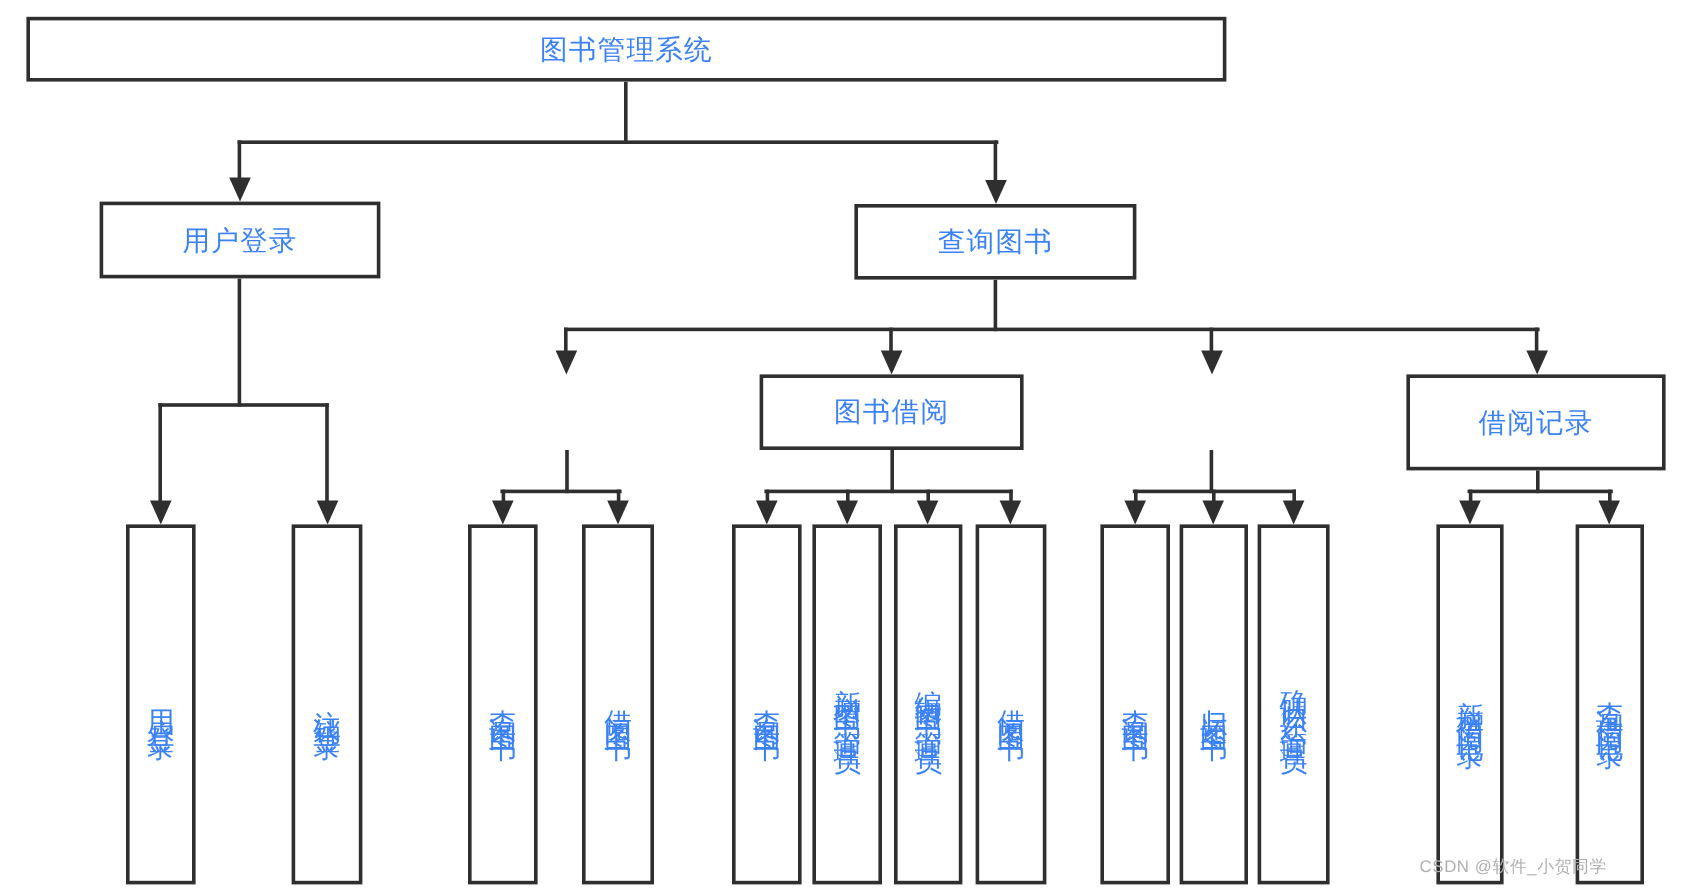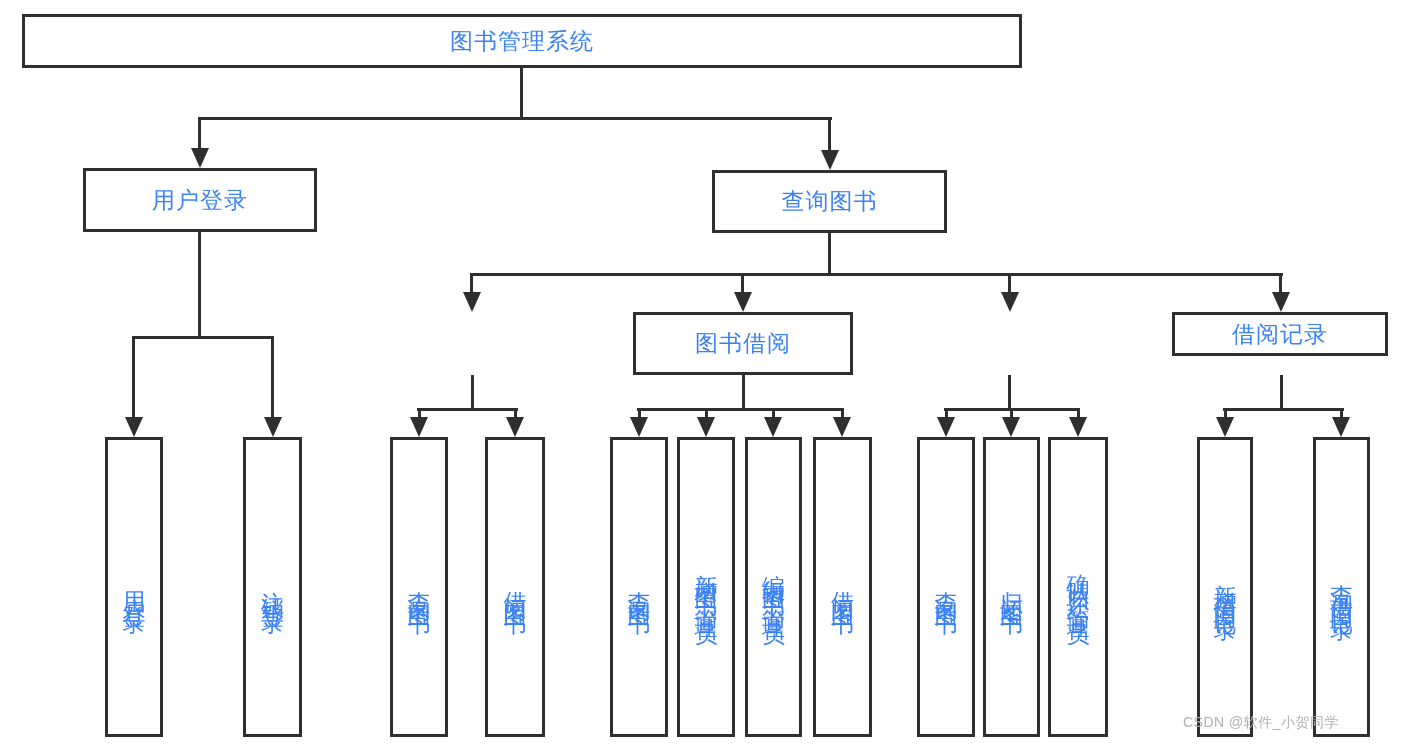--- a/index.html
+++ b/index.html
@@ -102,21 +102,21 @@
   <div class="box" style="left:712px;top:170px;width:235px;height:63px;">
     <span>查询图书</span>
   </div>
 
 
   <div class="box" style="left:633px;top:312px;width:220px;height:63px;">
     <span>图书借阅</span>
   </div>
 
 
-  <div class="box" style="left:1172px;top:312px;width:216px;height:44px;">
+  <div class="box" style="left:1172px;top:312px;width:216px;height:80px;">
     <span>借阅记录</span>
   </div>
 
   <div class="box leaf" style="left:105px;top:437px;width:58px;height:300px;">
     <span class="v">用户登录</span>
   </div>
   <div class="box leaf" style="left:243px;top:437px;width:59px;height:300px;">
     <span class="v">注销登录</span>
   </div>
 

